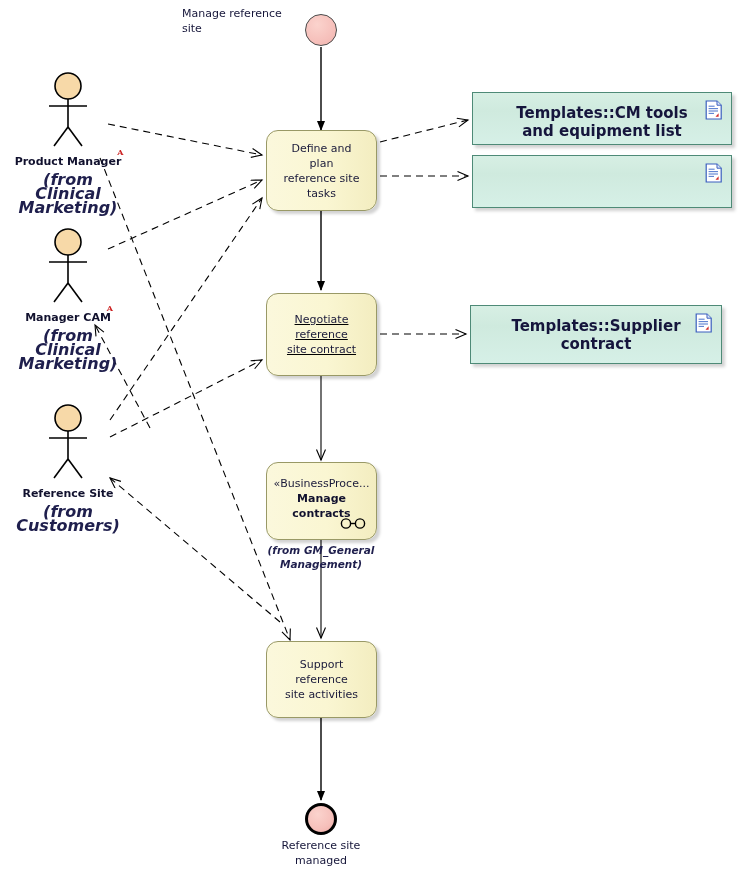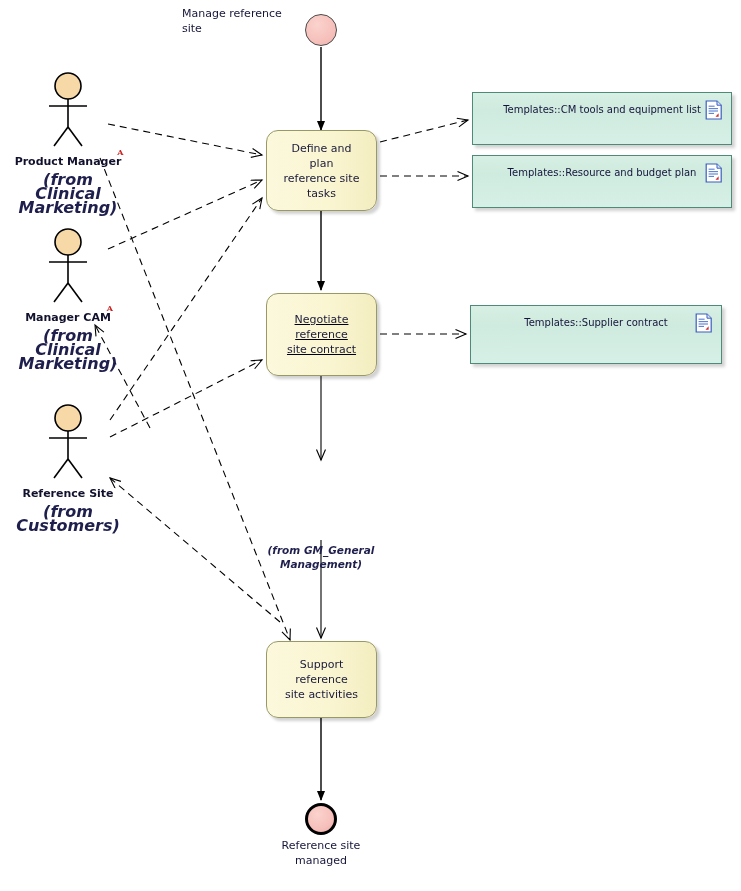--- a/index.html
+++ b/index.html
@@ -88,22 +88,22 @@
     box-shadow: 3px 3px 3px rgba(0,0,0,0.18);
     position: absolute;
     box-sizing: border-box;
   }
   .artifact .art-label {
     position: absolute;
     left: 0;
     right: 0;
     top: 11px;
     text-align: center;
-    font-size: 10px;
-    font-weight: normal;
+    font-size: 15px;
+    font-weight: bold;
     color: #15153c;
     padding: 0 30px;
   }
   .doc-icon {
     position: absolute;
     right: 8px;
     top: 7px;
     width: 18px;
     height: 20px;
   }
@@ -265,20 +265,29 @@
   <div class="node activity" style="left:266px; top:130px; width:111px; height:81px;">
     <div class="act-label">Define and plan
 reference site tasks</div>
   </div>
 
   <div class="node activity" style="left:266px; top:293px; width:111px; height:83px;text-decoration:underline;">
     <div class="act-label">Negotiate reference
 site contract</div>
   </div>
 
+  <div class="node activity sub" style="left:266px; top:462px; width:111px; height:78px;">
+    <div class="stereotype">«BusinessProce...</div>
+    <div class="sub-name">Manage contracts</div>
+    <svg class="subdiagram-icon" viewBox="0 0 26 11">
+      <circle cx="6" cy="5.5" r="4.6" fill="none" stroke="#000000" stroke-width="1.4"></circle>
+      <circle cx="20" cy="5.5" r="4.6" fill="none" stroke="#000000" stroke-width="1.4"></circle>
+      <line x1="10.6" y1="5.5" x2="15.4" y2="5.5" stroke="#000000" stroke-width="1.4"></line>
+    </svg>
+  </div>
   <div class="below-label" style="left:251px; top:543px; width:140px;">(from GM_General
 Management)</div>
 
   <div class="node activity" style="left:266px; top:641px; width:111px; height:77px;">
     <div class="act-label">Support reference
 site activities</div>
   </div>
 
   <div class="end-node" style="left:305px; top:803px;"></div>
   <div class="free-label center-label" style="left:261px; top:838px; width:120px;">Reference site
@@ -291,21 +300,20 @@
       <path d="M12,1 L12,5.2 L16.2,5.2" fill="#dce6fa" stroke="#3b5fbf" stroke-width="1"></path>
       <line x1="3.6" y1="6.2" x2="9.6" y2="6.2" stroke="#5a7fd0" stroke-width="1.1"></line>
       <line x1="3.6" y1="8.6" x2="13" y2="8.6" stroke="#5a7fd0" stroke-width="1.1"></line>
       <line x1="3.6" y1="11" x2="13" y2="11" stroke="#5a7fd0" stroke-width="1.1"></line>
       <line x1="3.6" y1="13.4" x2="9" y2="13.4" stroke="#5a7fd0" stroke-width="1.1"></line>
       <path d="M10.5,16.8 L13.6,13.2 L13.6,16.8 Z" fill="#d12b2b"></path>
     </svg>
   </div>
 
   <div class="artifact" style="left:472px; top:155px; width:260px; height:53px;">
-    <div class="art-label">Templates::Resource and budget plan</div>
     <svg class="doc-icon" viewBox="0 0 18 20">
       <path d="M1.2,1 L12,1 L16.2,5.2 L16.2,19 L1.2,19 Z" fill="#ffffff" stroke="#3b5fbf" stroke-width="1.2"></path>
       <path d="M12,1 L12,5.2 L16.2,5.2" fill="#dce6fa" stroke="#3b5fbf" stroke-width="1"></path>
       <line x1="3.6" y1="6.2" x2="9.6" y2="6.2" stroke="#5a7fd0" stroke-width="1.1"></line>
       <line x1="3.6" y1="8.6" x2="13" y2="8.6" stroke="#5a7fd0" stroke-width="1.1"></line>
       <line x1="3.6" y1="11" x2="13" y2="11" stroke="#5a7fd0" stroke-width="1.1"></line>
       <line x1="3.6" y1="13.4" x2="9" y2="13.4" stroke="#5a7fd0" stroke-width="1.1"></line>
       <path d="M10.5,16.8 L13.6,13.2 L13.6,16.8 Z" fill="#d12b2b"></path>
     </svg>
   </div>

